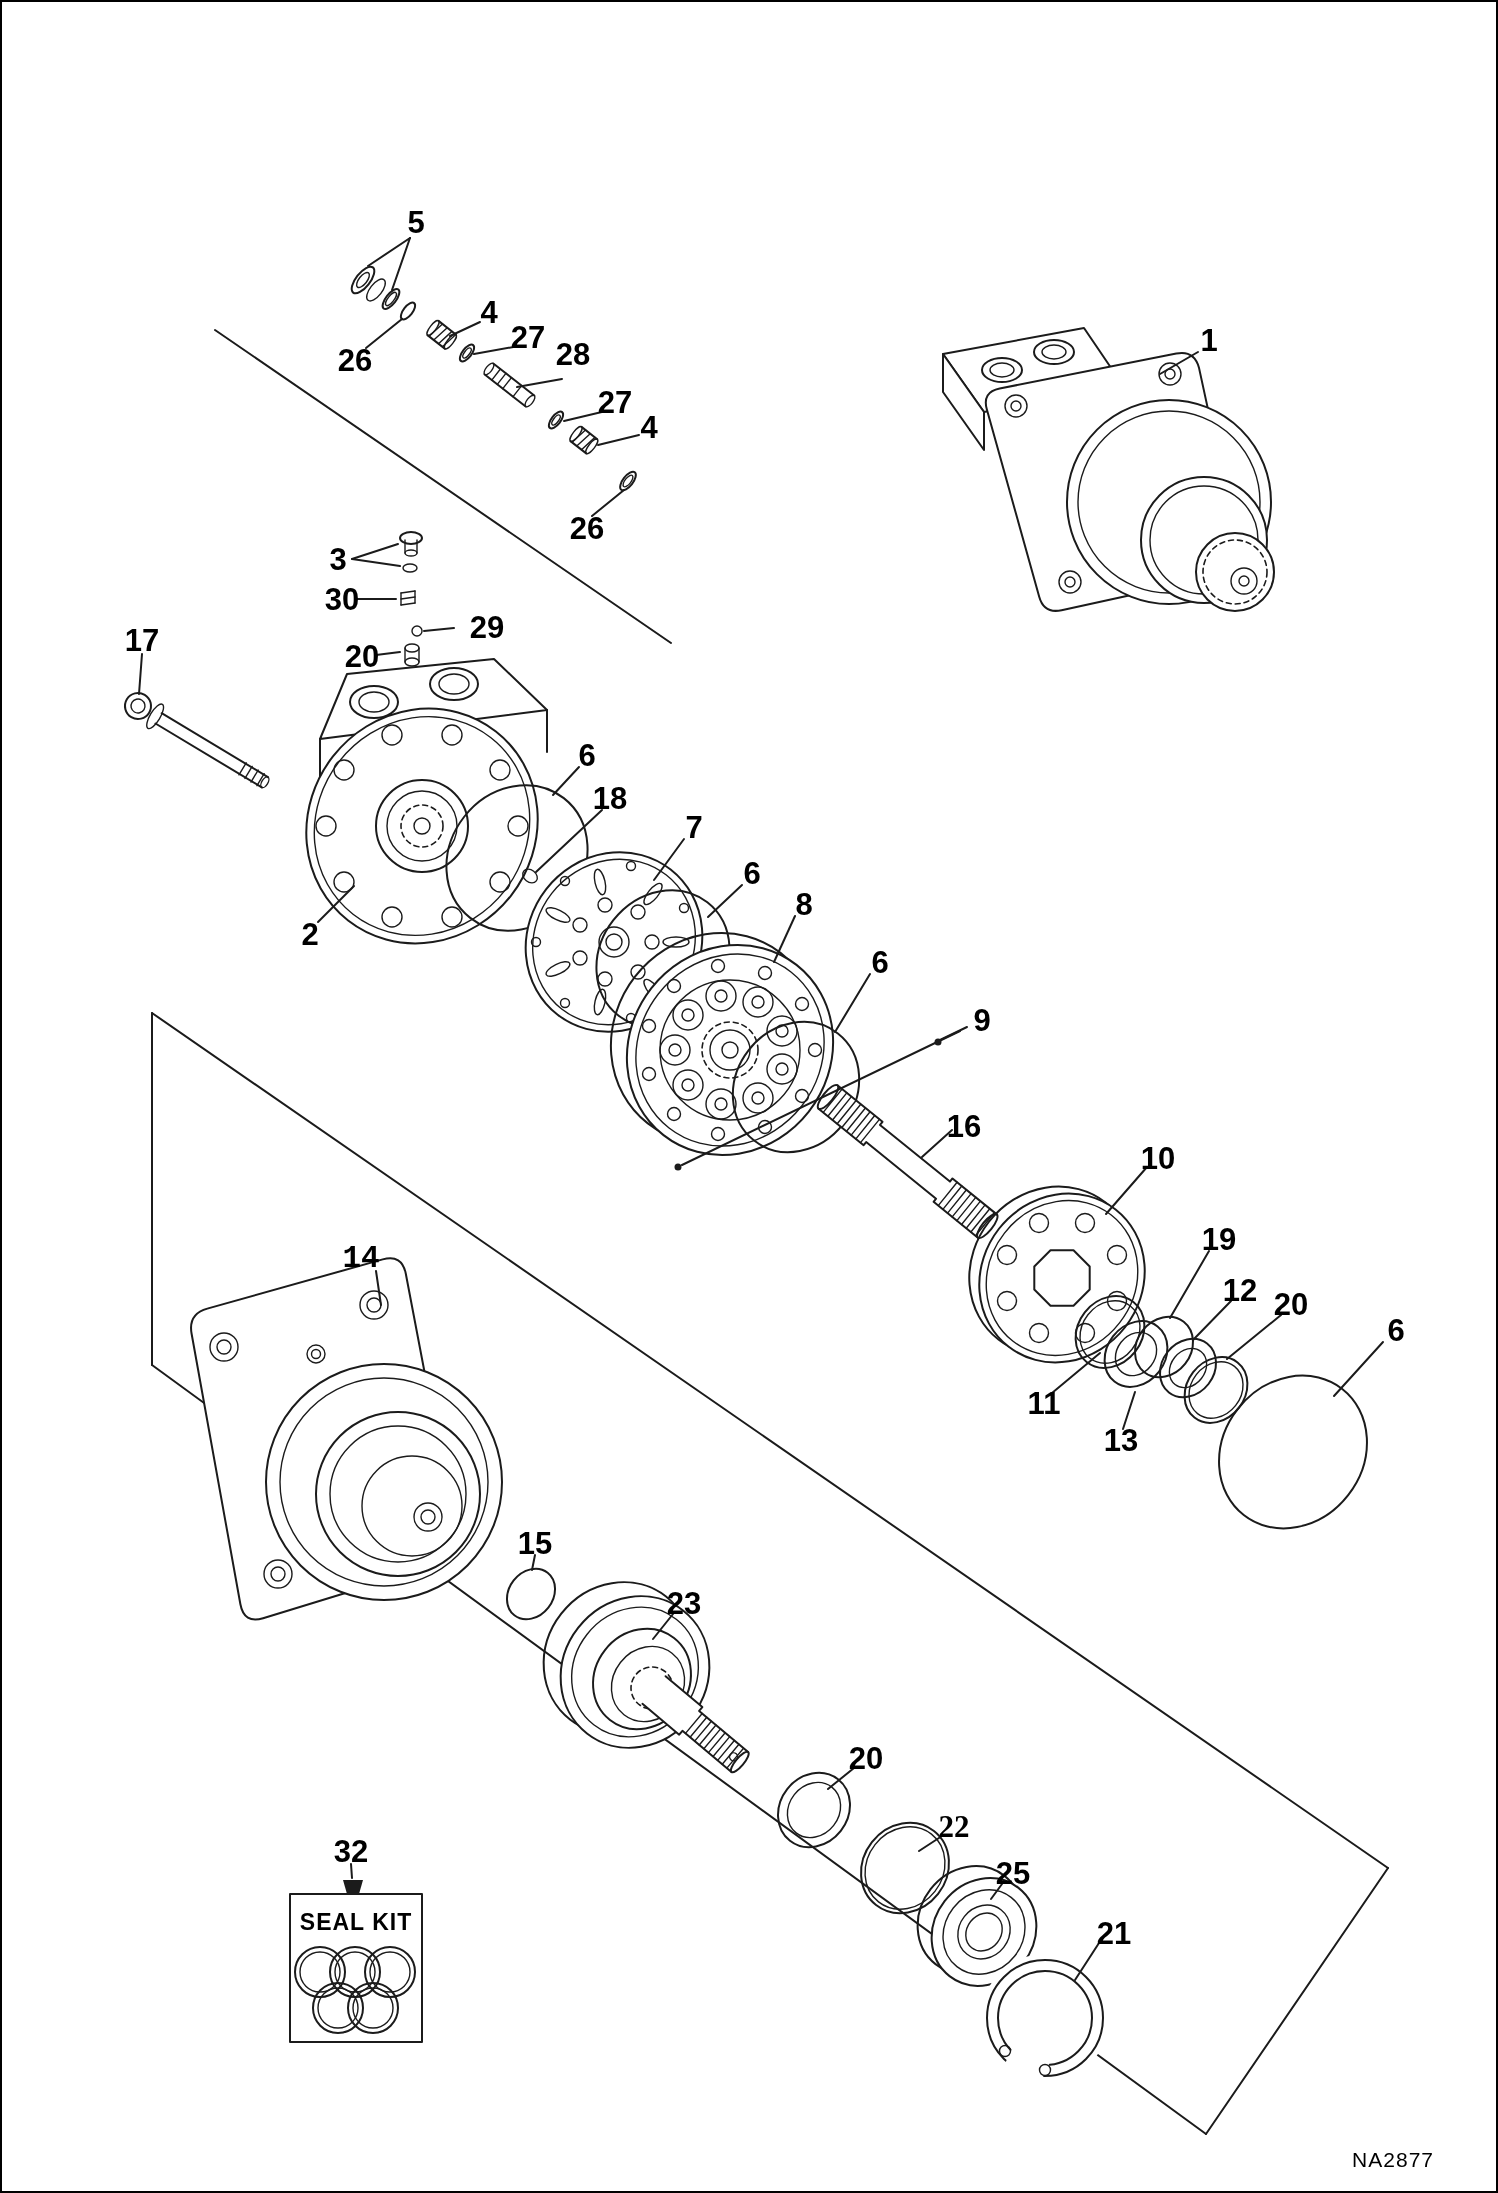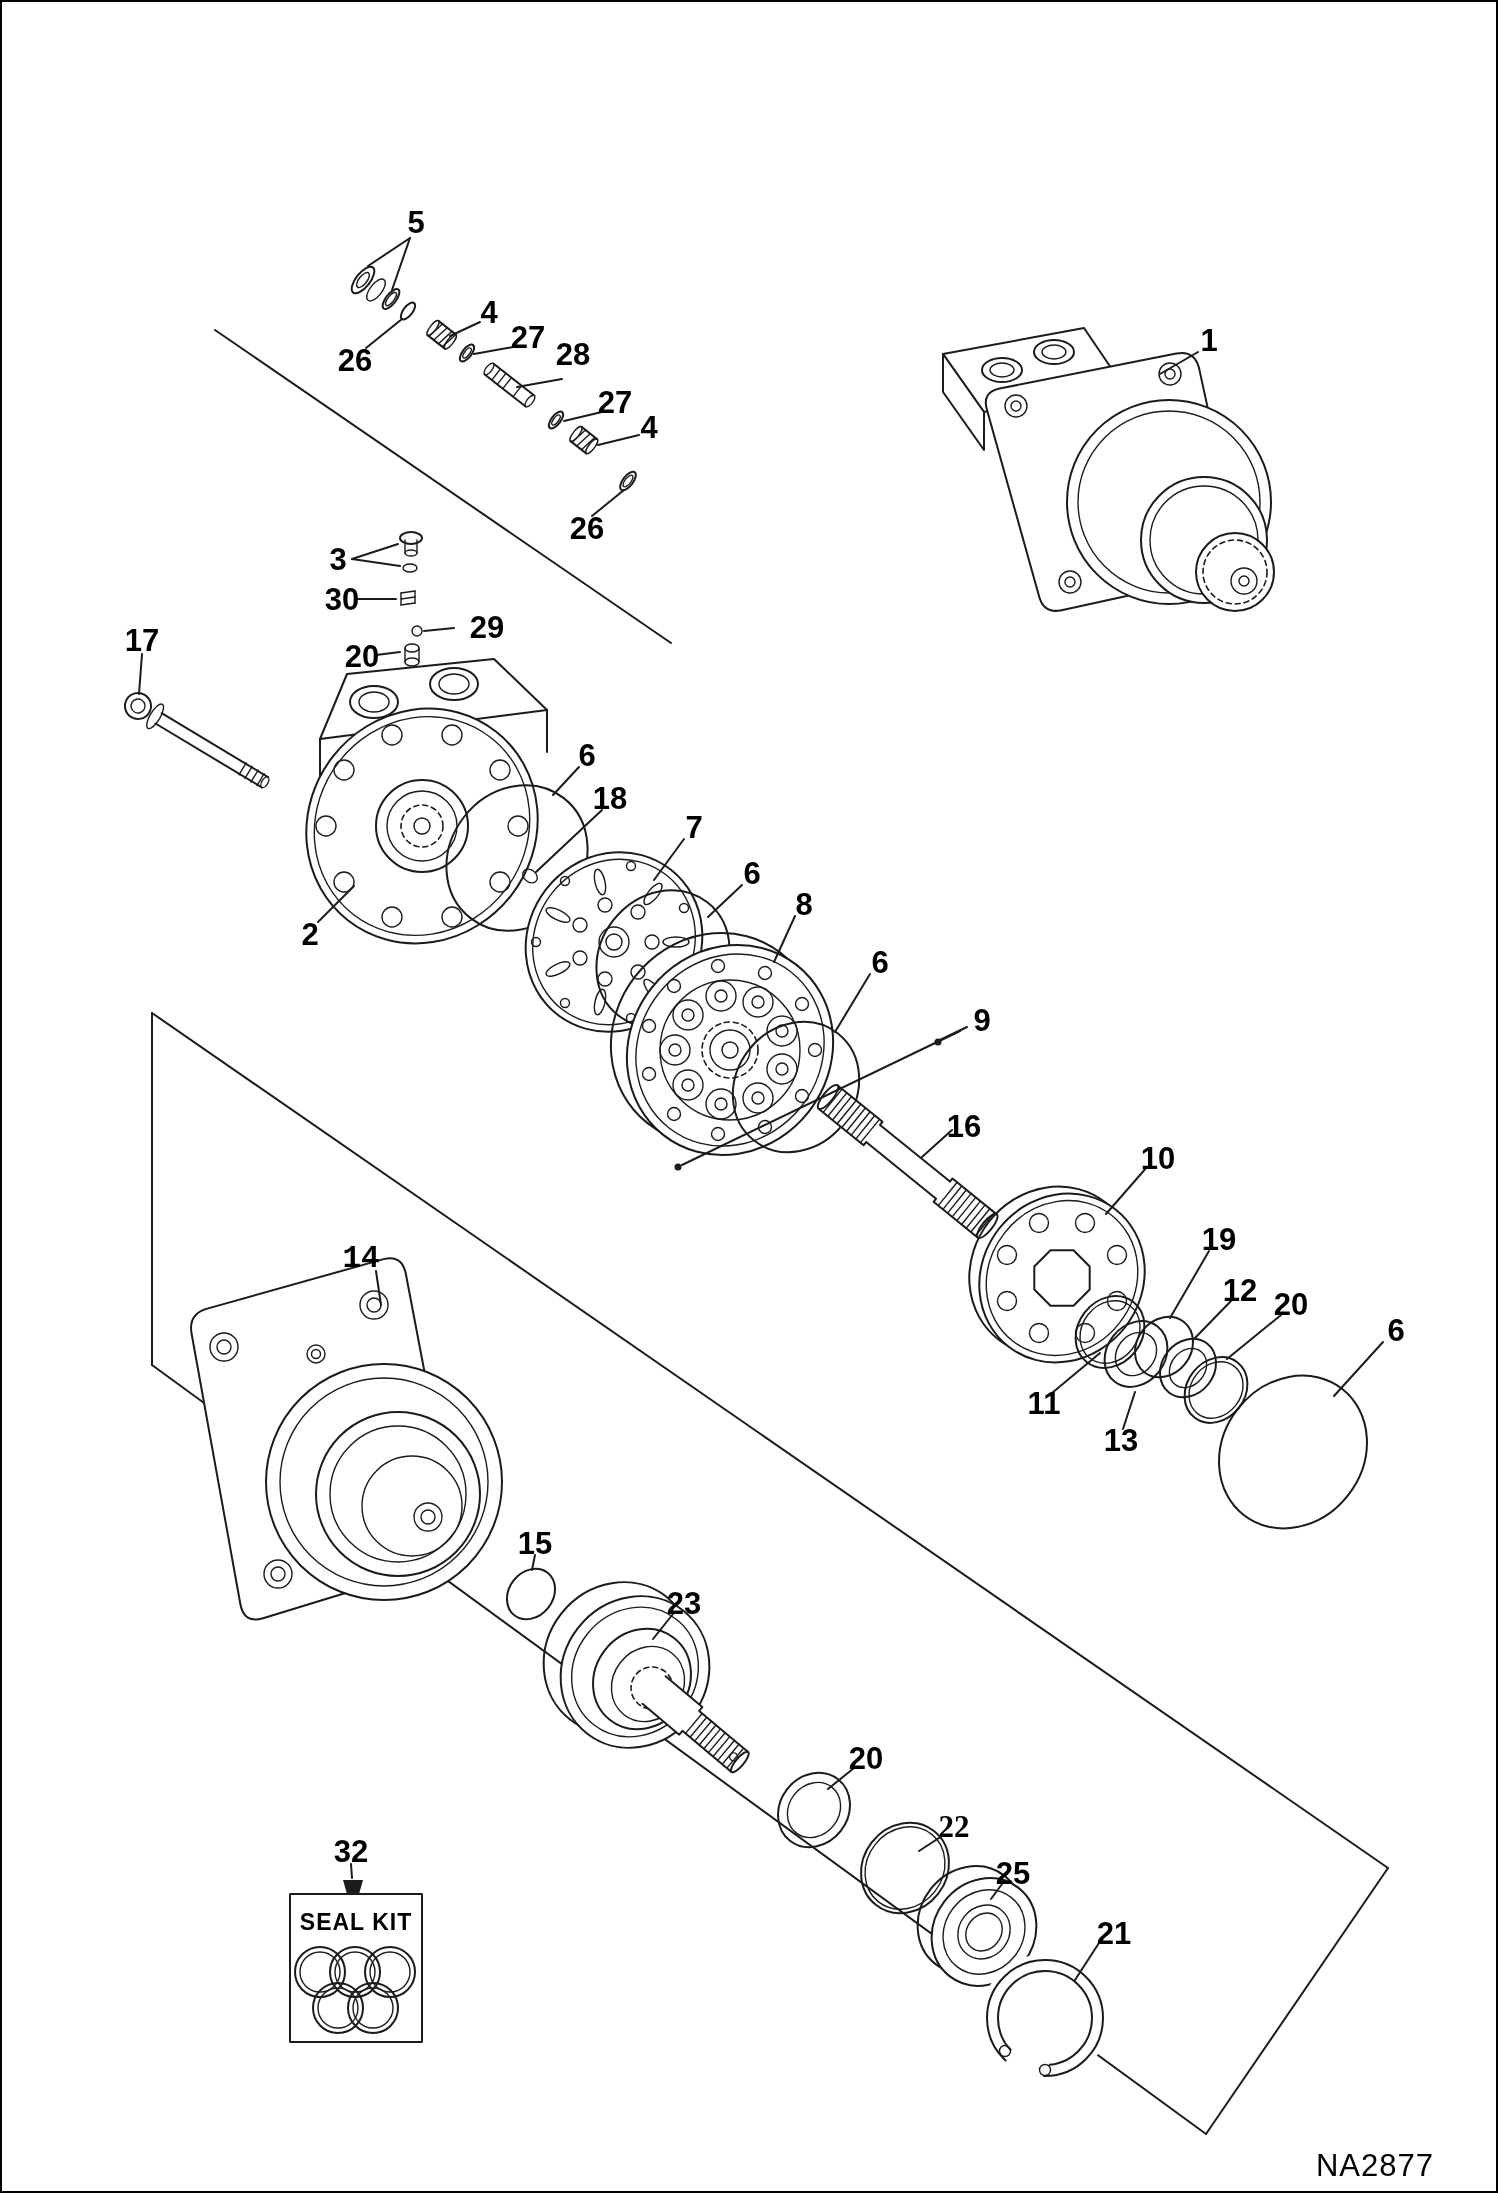--- a/index.html
+++ b/index.html
@@ -18,21 +18,21 @@
   #diagram-svg .dsh{stroke-dasharray:5 4;stroke-width:1.6;}
   #diagram-svg .ld{stroke-width:1.7;}
   #diagram-svg .zn{stroke-width:1.8;}
   #diagram-svg .dot{fill:#1b1b1b;stroke:none;}
   #diagram-svg text{stroke:none;fill:#000;}
   .callout{
     position:absolute;transform:translate(-50%,-50%);
     font-weight:bold;font-size:31px;color:#000;line-height:1;white-space:nowrap;
   }
   #doc-code{
-    position:absolute;right:62px;top:2146px;font-size:31px;color:#000;letter-spacing:1px;
+    position:absolute;right:62px;top:2146px;font-size:21px;color:#000;letter-spacing:1px;
   }
   .sealkit-text{font-weight:bold;font-size:23px;letter-spacing:1px;}
 </style>
 </head>
 <body>
 
 <div id="page">
 
 <svg id="diagram-svg" width="1498" height="2193" viewBox="0 0 1498 2193" xmlns="http://www.w3.org/2000/svg">
 

